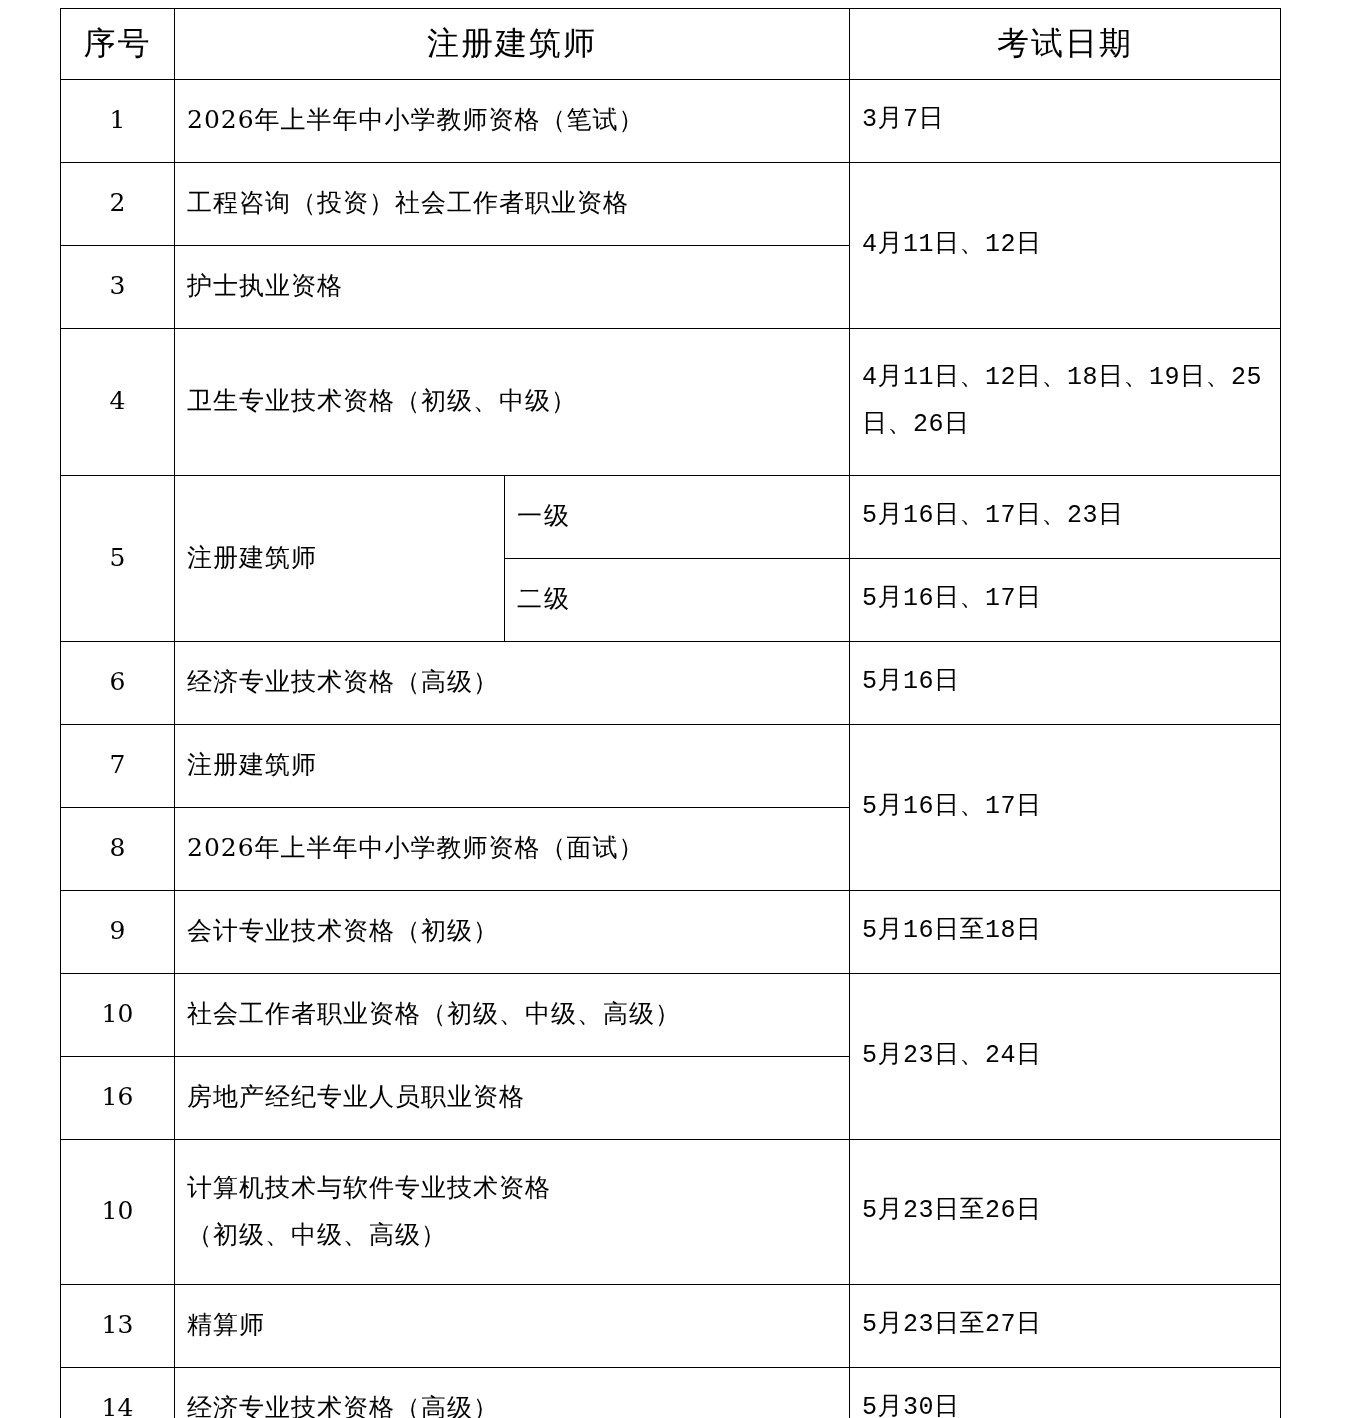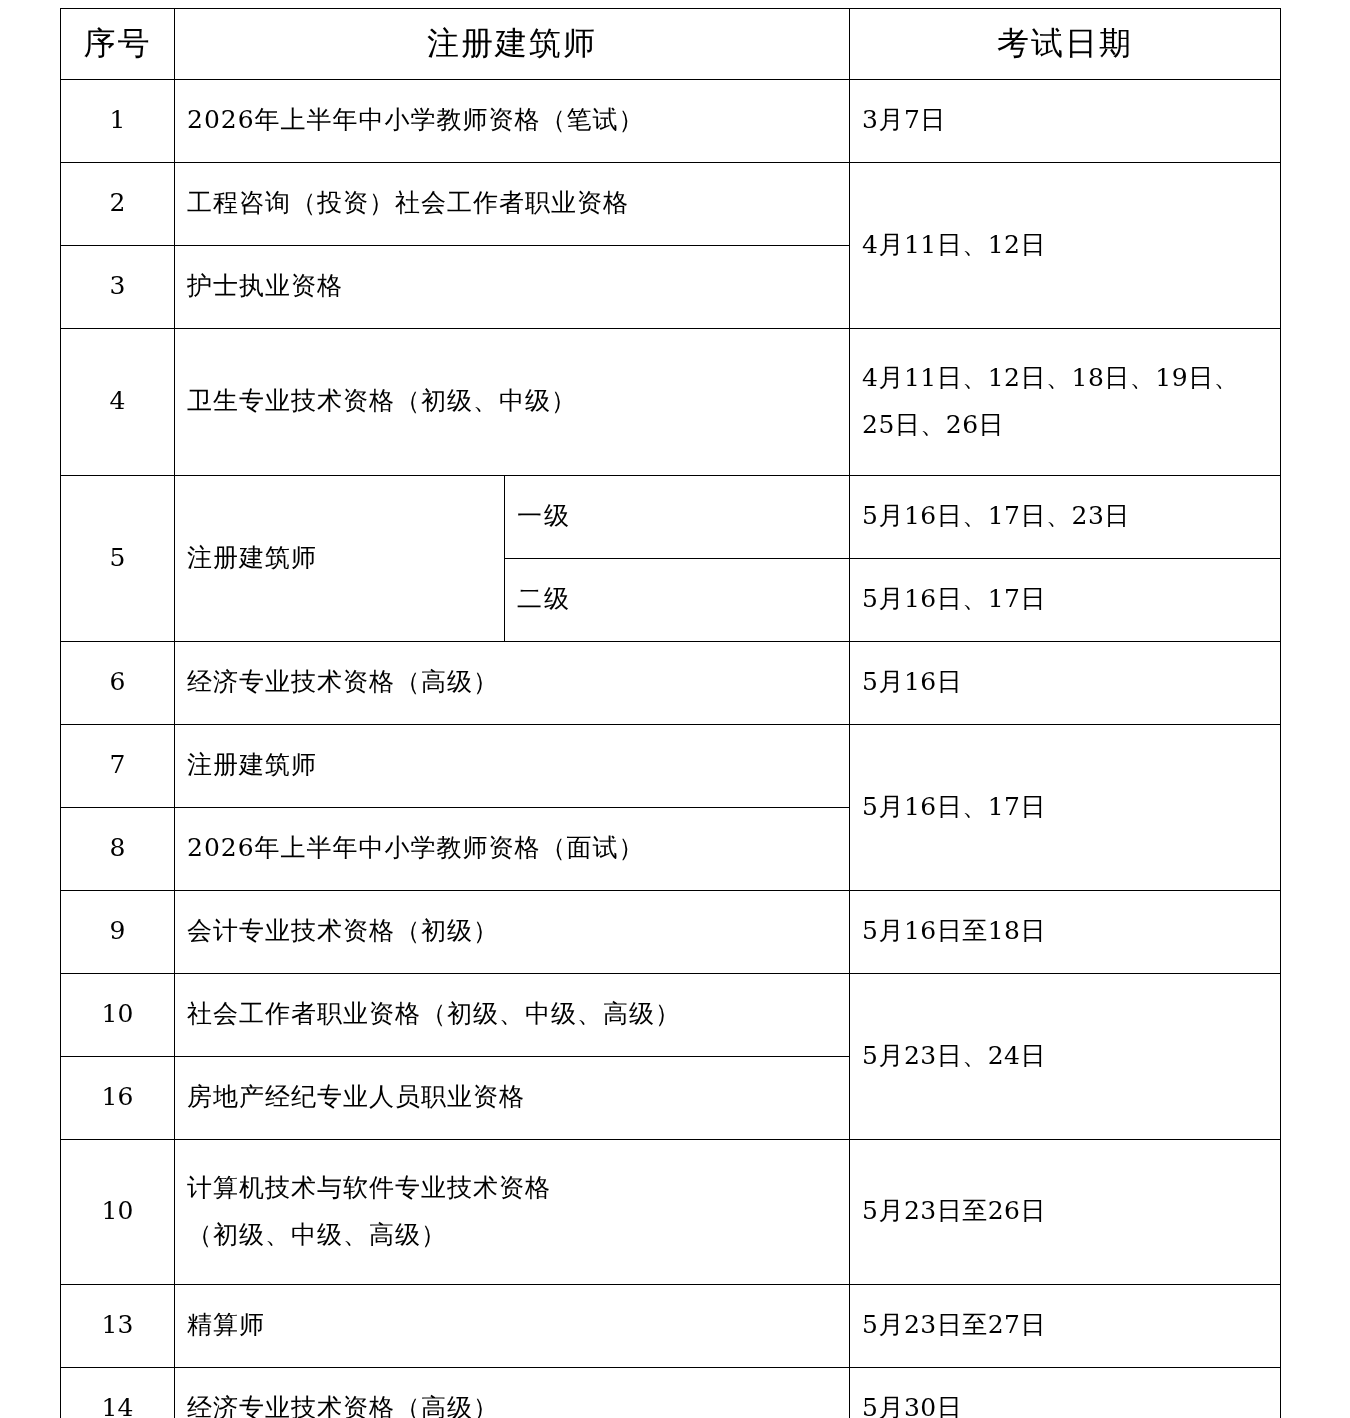--- a/index.html
+++ b/index.html
@@ -59,20 +59,21 @@
   }
   .sub {
     text-align: left;
     padding-left: 18px;
     letter-spacing: 2px;
   }
   .date {
     text-align: left;
     padding-left: 14px;
     letter-spacing: 0.5px;
+    font-family: Liberation Mono, monospace;
   }
   .rowtall td { height: 62px; }
   .two-line {
     line-height: 1.85;
   }
 </style>
 </head>
 <body>
 
 <div class="page">

